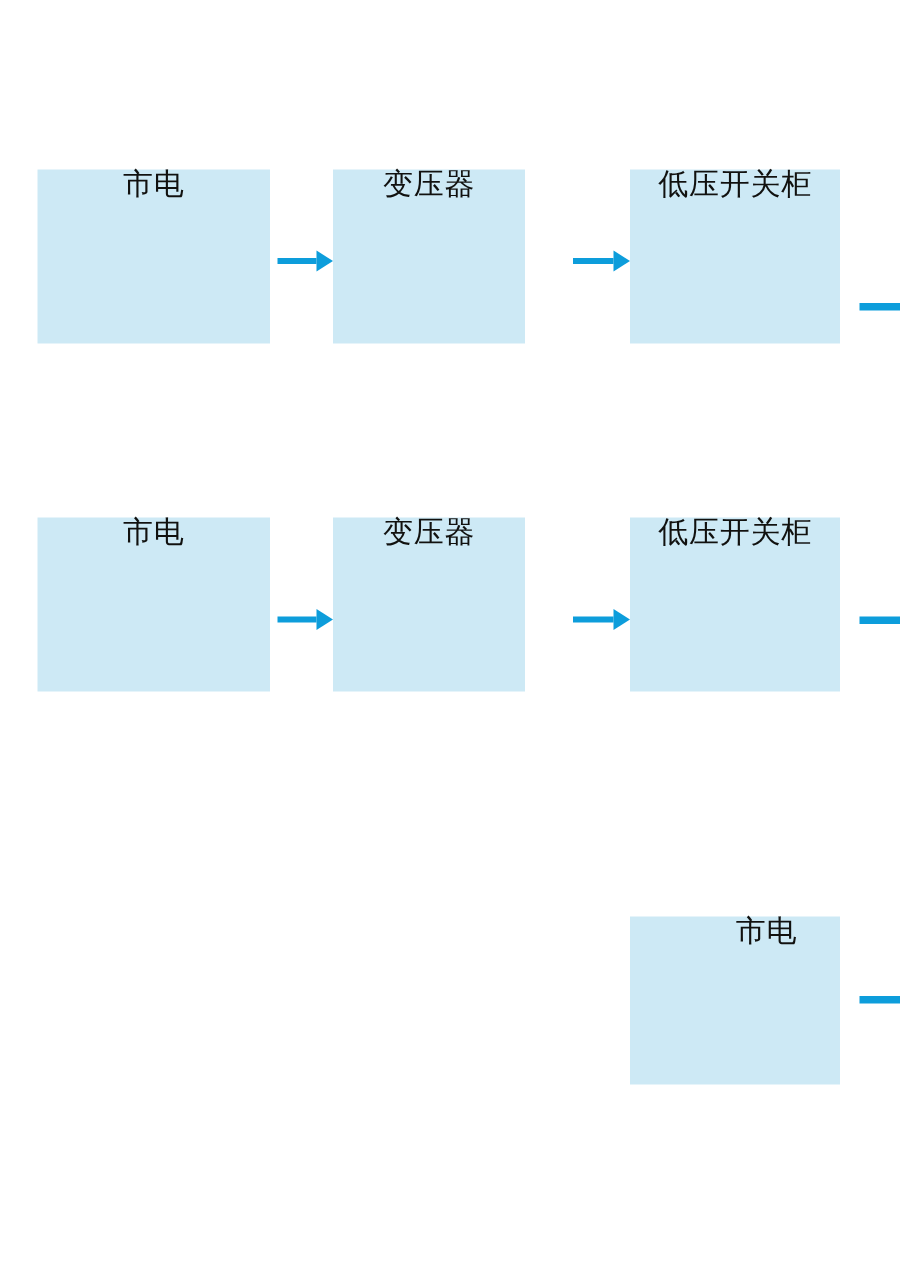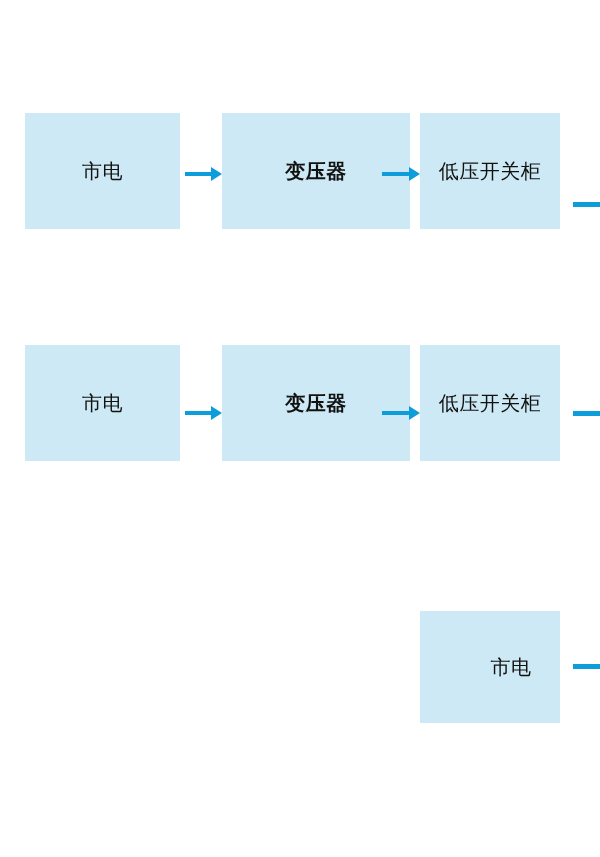--- a/index.html
+++ b/index.html
@@ -15,40 +15,39 @@
     width: 600px;
     height: 857px;
     background: #ffffff;
     overflow: hidden;
   }
   .node {
     position: absolute;
     background: #cde9f5;
     box-sizing: border-box;
     display: flex;
-    align-items: center;
     justify-content: center;
   }
   .node-label {
     font-family: "Liberation Sans", "DejaVu Sans", sans-serif;
     font-size: 20px;
     line-height: 1;
     color: #11110f;
     letter-spacing: 0.5px;
     white-space: nowrap;
   }
   
   .r1 { top: 113px; height: 116px; }
   
   .r2 { top: 345px; height: 116px; }
   
   .r3 { top: 611px; height: 112px; }
 
   .c1 { left: 25px;  width: 155px; }
-  .c2 { left: 222px; width: 188px; font-weight: bold; }
+  .c2 { left: 222px; width: 128px; }
   .c3 { left: 420px; width: 140px; }
 
   
   .node.offset-right { justify-content: center; padding-left: 42px; }
 
   
   .arrow {
     position: absolute;
     height: 4px;
   }

